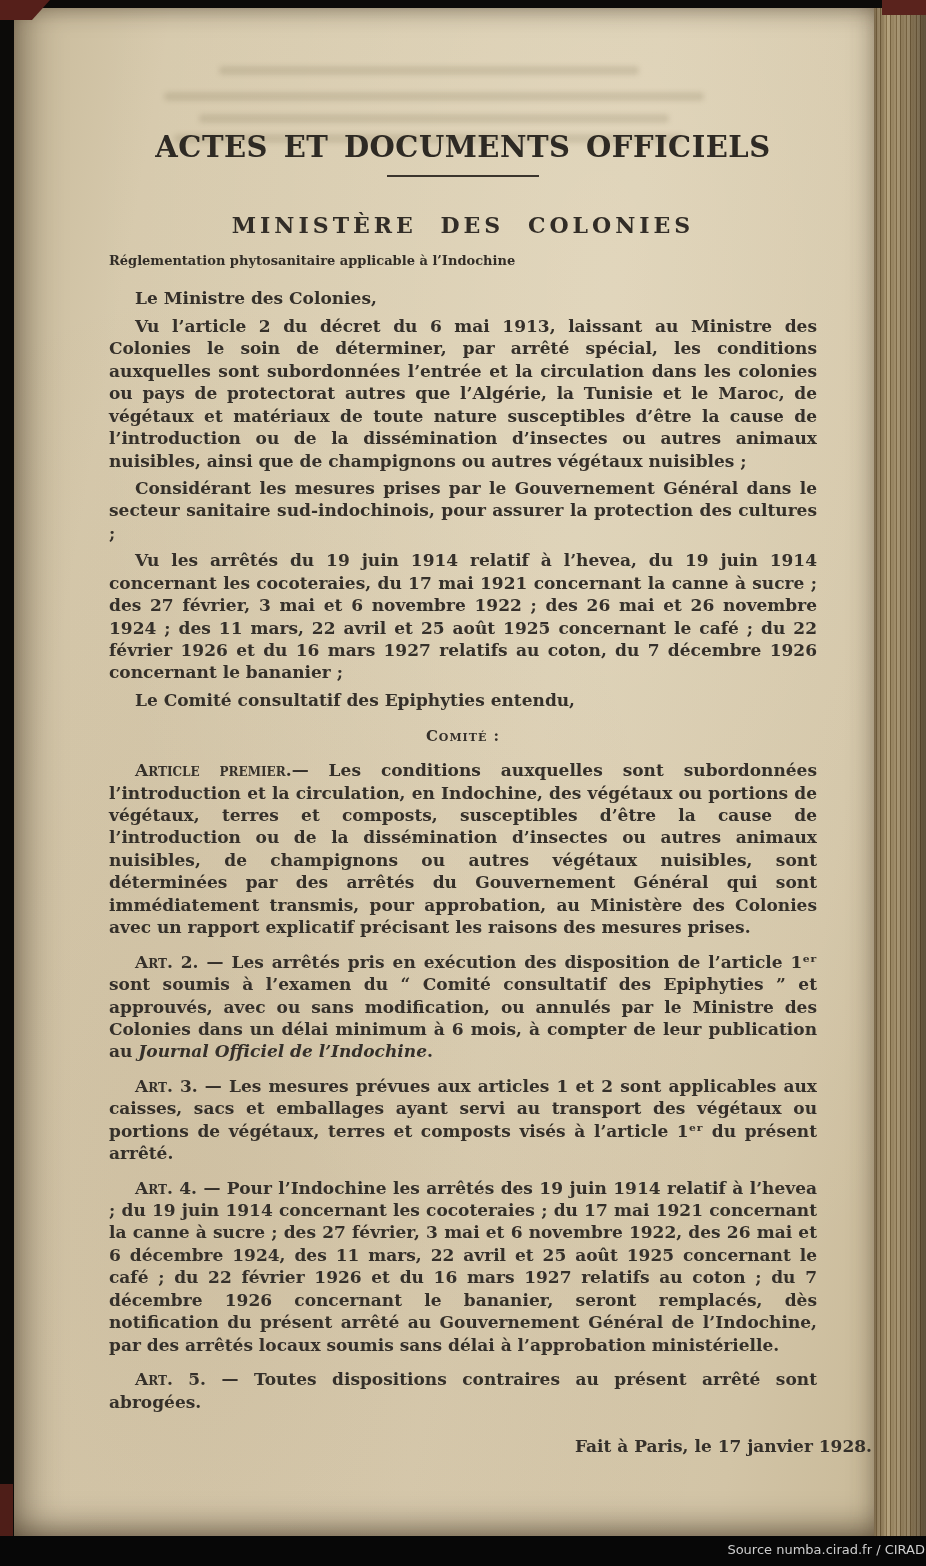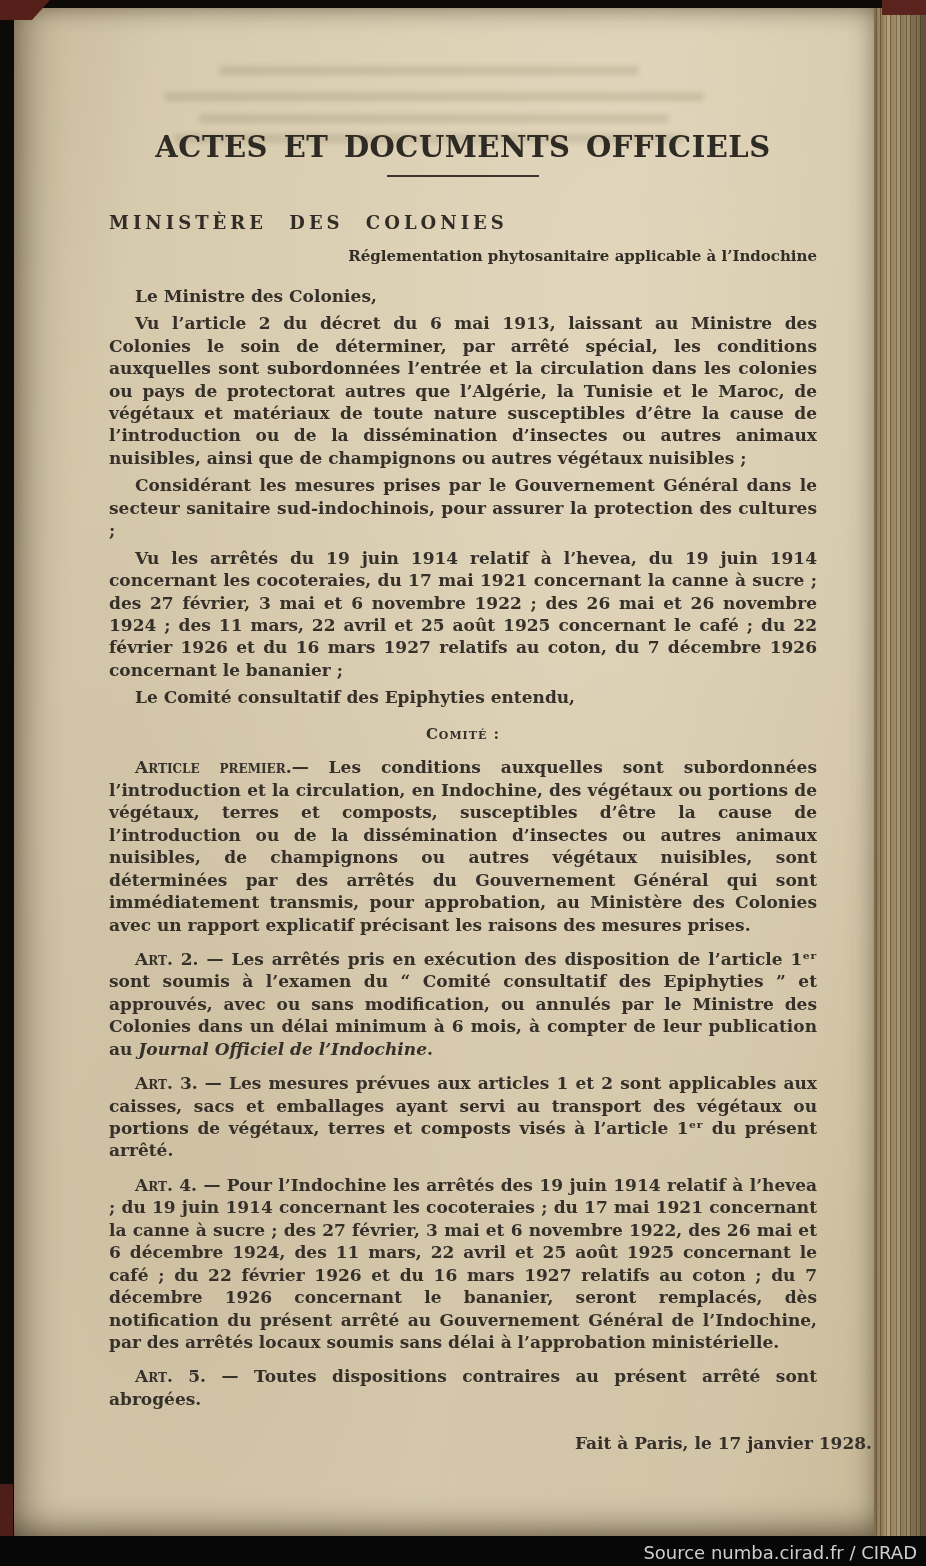--- a/index.html
+++ b/index.html
@@ -68,31 +68,32 @@
     color: #2e2a24;
   }
   .title-rule {
     width: 152px;
     height: 2px;
     background: #3b352d;
     margin: 9px auto 34px auto;
   }
   h2.ministry {
     margin: 0 0 12px 0;
-    font-size: 18px;
+    font-size: 22px;
     font-weight: bold;
     letter-spacing: 4px;
     word-spacing: 12px;
+    text-align: center;
     color: #322d27;
   }
   h3.subtitle {
     margin: 0 0 18px 0;
-    font-size: 15px;
-    font-weight: bold;
-    text-align: right;
+    font-size: 13px;
+    font-weight: bold;
+    text-align: left;
     color: #322d27;
   }
   p.line {
     margin: 0 0 5px 0;
     text-indent: 26px;
   }
   p.para {
     margin: 0 0 5px 0;
     text-indent: 26px;
     text-align: justify;
@@ -153,24 +154,24 @@
   
   .source-bar {
     position: absolute;
     left: 0; right: 0; bottom: 0;
     height: 30px;
     background: #070707;
     z-index: 8;
   }
   .source-text {
     position: absolute;
-    right: 9px;
+    right: 1px;
     top: 6px;
     font-family: "DejaVu Sans", "Liberation Sans", sans-serif;
-    font-size: 18px;
+    font-size: 13px;
     color: #cecece;
   }
 </style>
 </head>
 <body>
 
 <div class="scan">
 
   <div class="page">
     <div class="ghost g1"></div>

